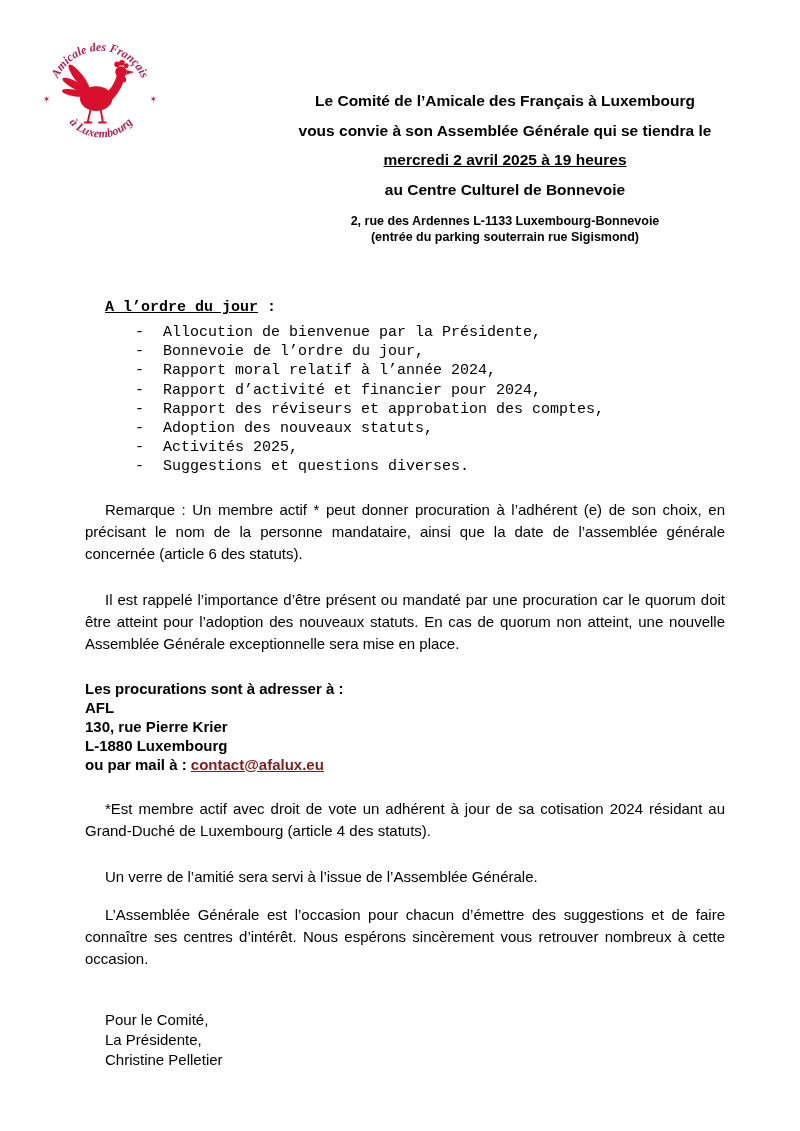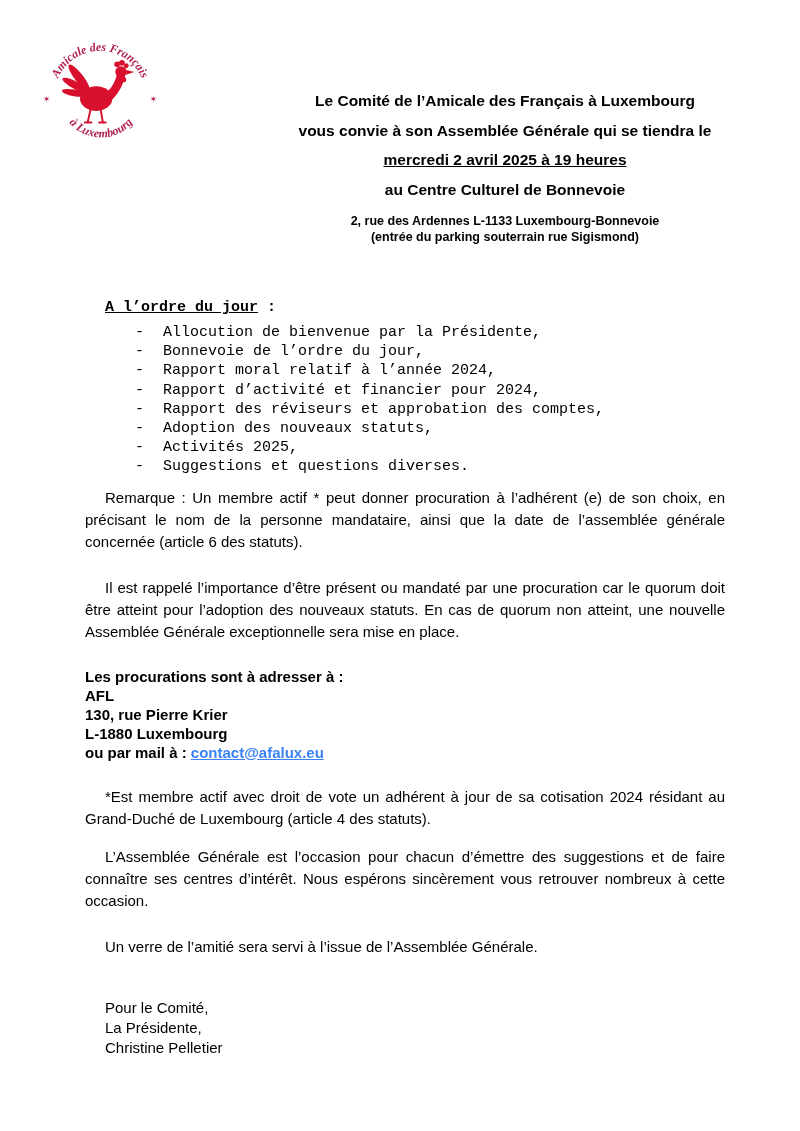--- a/index.html
+++ b/index.html
@@ -63,33 +63,33 @@
   .agenda-item .dash { width:28px; padding-left:30px; flex:none; }
 
   
   .para {
     margin:24px 75px 0 85px;
     font-size:15px;
     line-height:22px;
     text-align:justify;
     text-indent:20px;
   }
-  .para.first { margin-top:10px; }
+  .para.first { margin-top:22px; }
   .para.tight { margin-top:16px; }
 
   
   .proc-block {
     margin:24px 75px 0 85px;
     text-align:left;
     font-weight:bold;
     font-size:15px;
     line-height:19px;
   }
   .mail-link {
-    color:#3b82f6;
+    color:#7f1d1d;
     text-decoration:underline;
     cursor:pointer;
   }
 
   
   .signature {
     margin:40px 0 0 105px;
     font-size:15px;
     line-height:20px;
   }
@@ -184,22 +184,22 @@
 
   <div class="proc-block">
     <div>Les procurations sont à adresser à :</div>
     <div>AFL</div>
     <div>130, rue Pierre Krier</div>
     <div>L-1880 Luxembourg</div>
     <div><span>ou par mail à : </span><a class="mail-link">contact@afalux.eu</a></div>
   </div>
 
   <p class="para">*Est membre actif avec droit de vote un adhérent à jour de sa cotisation 2024 résidant au Grand-Duché de Luxembourg (article 4 des statuts).</p>
+  <p class="para">Un verre de l’amitié sera servi à l’issue de l’Assemblée Générale.</p>
   <p class="para tight">L’Assemblée Générale est l’occasion pour chacun d’émettre des suggestions et de faire connaître ses centres d’intérêt. Nous espérons sincèrement vous retrouver nombreux à cette occasion.</p>
-  <p class="para">Un verre de l’amitié sera servi à l’issue de l’Assemblée Générale.</p>
 
   <div class="signature">
     <div>Pour le Comité,</div>
     <div>La Présidente,</div>
     <div>Christine Pelletier</div>
   </div>
 
 </div>
 
 </body></html>

